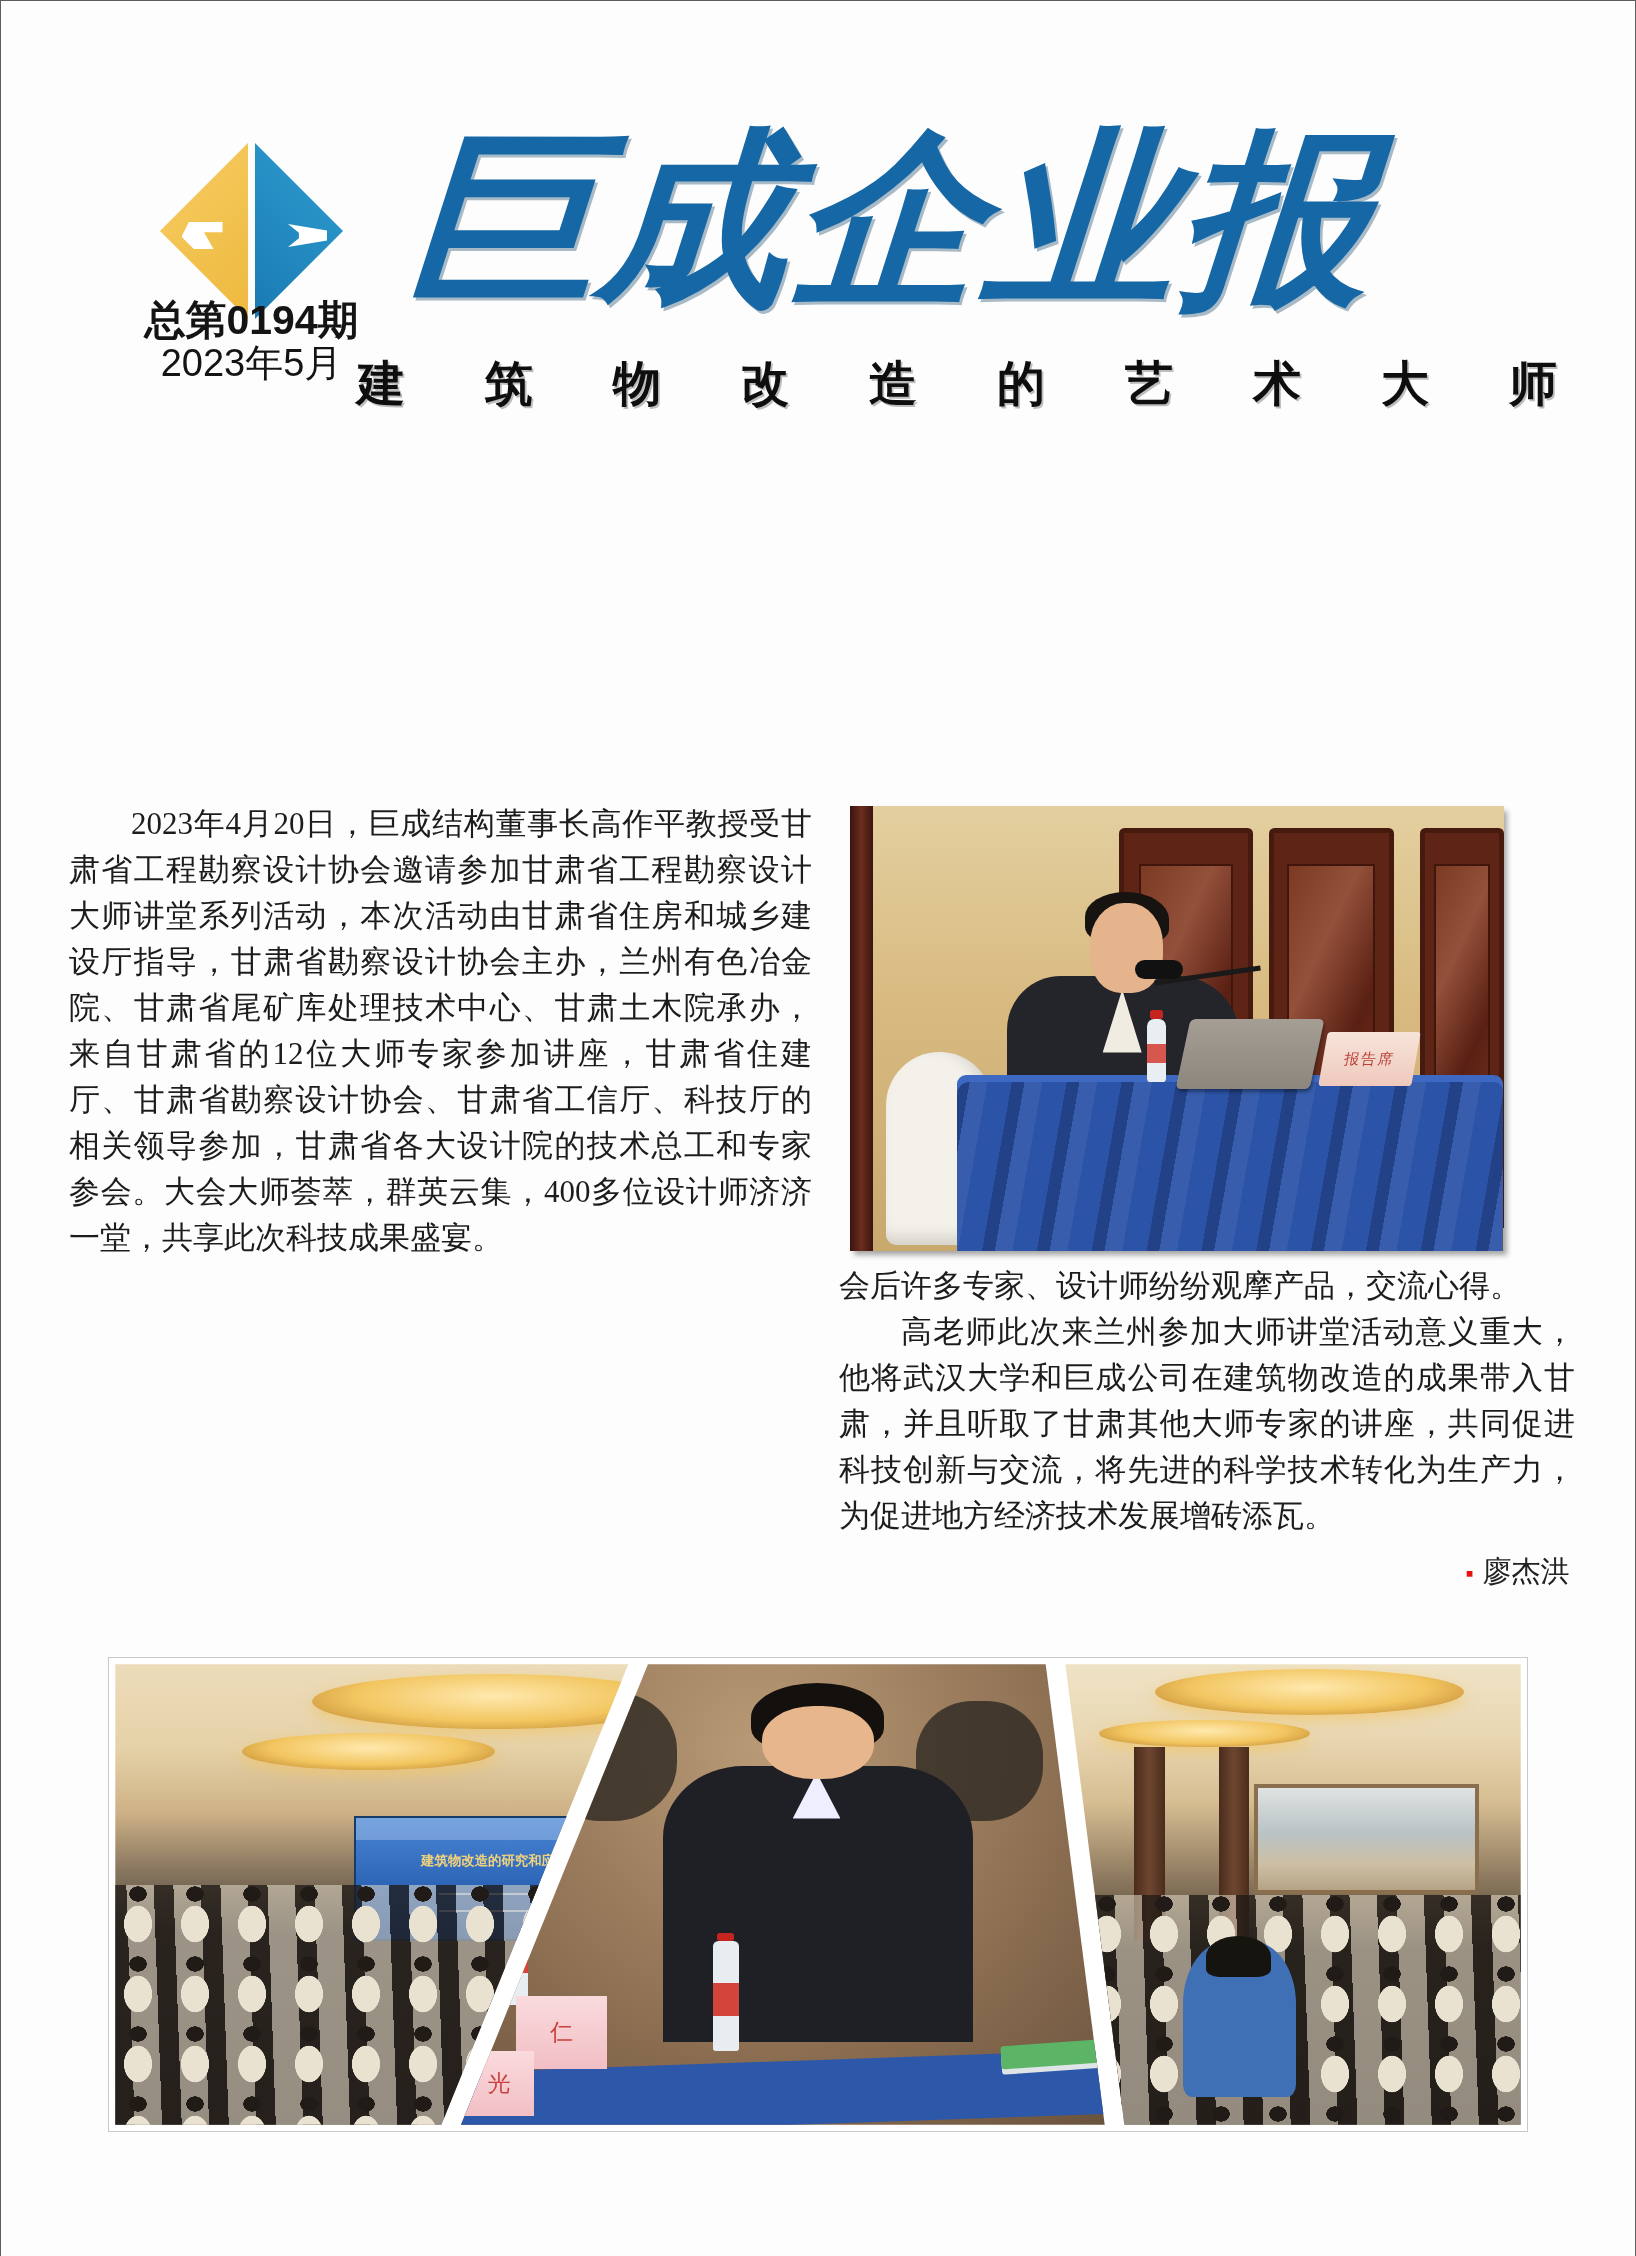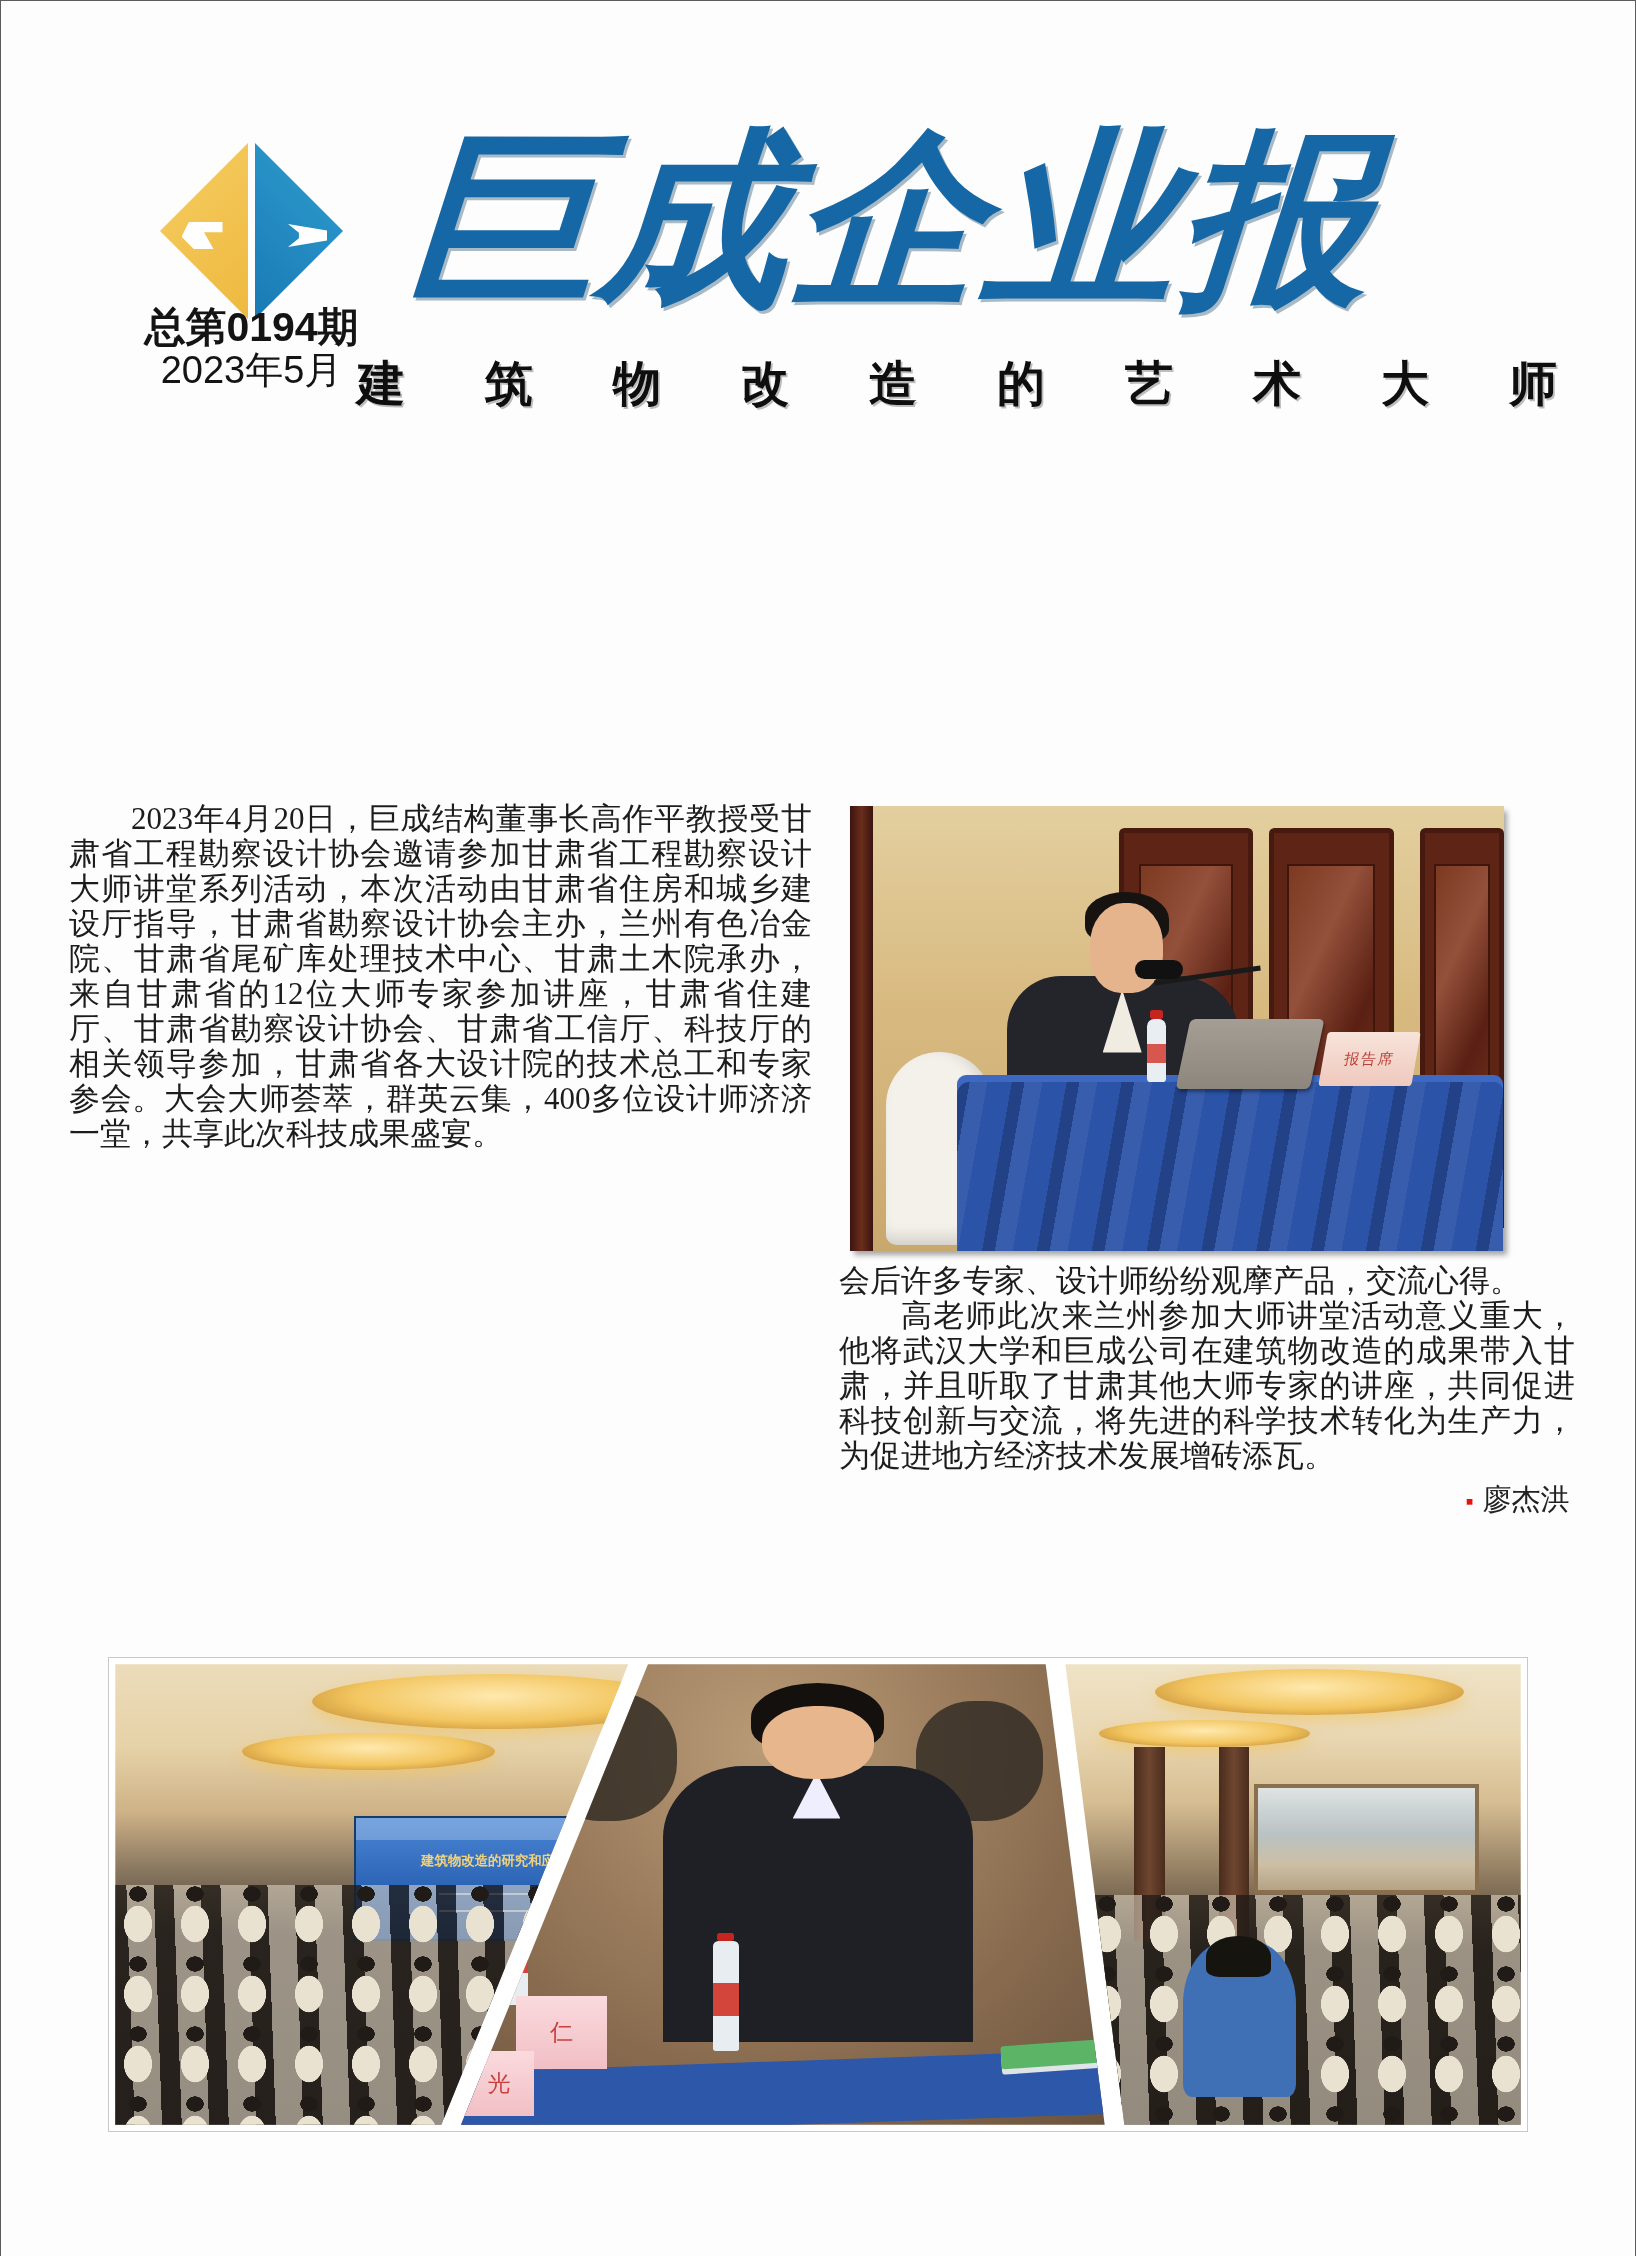--- a/index.html
+++ b/index.html
@@ -19,21 +19,21 @@
   .logo .mark { position:absolute; background:#fff; }
   .logo .mark.j { left:21.5px; top:79px; width:41px; height:27px; clip-path:polygon(0 55%,18% 0,100% 0,100% 38%,55% 38%,78% 100%,30% 100%); }
   .logo .mark.c { right:16px; top:81px; width:39px; height:23px; clip-path:polygon(0 0,100% 28%,100% 72%,0 100%,28% 62%,28% 38%); }
 
   .masthead-title {
     position:absolute; left:405px; top:106px; width:1137px; height:233px;
     font-size:190px; line-height:224px; font-weight:bold; font-style:italic;
     color:#1667a5; letter-spacing:3.6px; white-space:nowrap;
     transform:skewX(-4deg); text-shadow:2.7px 2.7px 0 rgba(12,60,98,.35);
   }
-  .issue { position:absolute; left:116px; top:304px; width:269px; text-align:center; color:#141414; }
+  .issue { position:absolute; left:116px; top:297px; width:269px; text-align:center; color:#141414; }
   .issue .no   { font-size:41px; font-weight:bold; line-height:45px; }
   .issue .date { font-size:38px; line-height:41px; }
 
   .tagline {
     position:absolute; left:356px; top:351px; width:1200px;
     display:flex; justify-content:space-between;
     font-size:48px; font-weight:bold; color:#0e0e0e;
     text-shadow:1.8px 1.8px 0 rgba(0,0,0,.25);
   }
 
@@ -45,21 +45,21 @@
   }
 
   
   .headline { position:absolute; left:0; top:498px; width:100%; text-align:center;
     font-family:"DejaVu Serif","Liberation Serif",serif; font-weight:bold; color:#e8120d; }
   .headline .hl { font-size:122px; line-height:142px; letter-spacing:14.3px; white-space:nowrap;
     text-shadow:1.8px 2.7px 0.9px rgba(120,0,0,.25); }
 
   
   .col { position:absolute; top:800px; color:#1c1c1c;
-    font-family:"Liberation Serif","DejaVu Serif",serif; font-size:31px; line-height:35px; text-align:justify; }
+    font-family:"Liberation Serif","DejaVu Serif",serif; font-size:31px; line-height:46px; text-align:justify; }
   .col p { text-indent:2em; }
   .col p.noindent { text-indent:0; }
   .col-left  { left:68px;  width:743px; }
   .col-right { left:838px; width:736px; }
 
   
   .photo-speaker { position:relative; margin:4.5px 0 12.5px 10.7px; width:654px; height:445px;
     background:linear-gradient(180deg,#e3cf9f 0%,#d8ba80 45%,#c9a86e 100%);
     box-shadow:3.6px 4.5px 5.4px rgba(0,0,0,.35); overflow:hidden; }
   .ps-pillar { position:absolute; top:0; height:100%; background:linear-gradient(90deg,#3a1410,#6b2d1c,#3a1410); }

